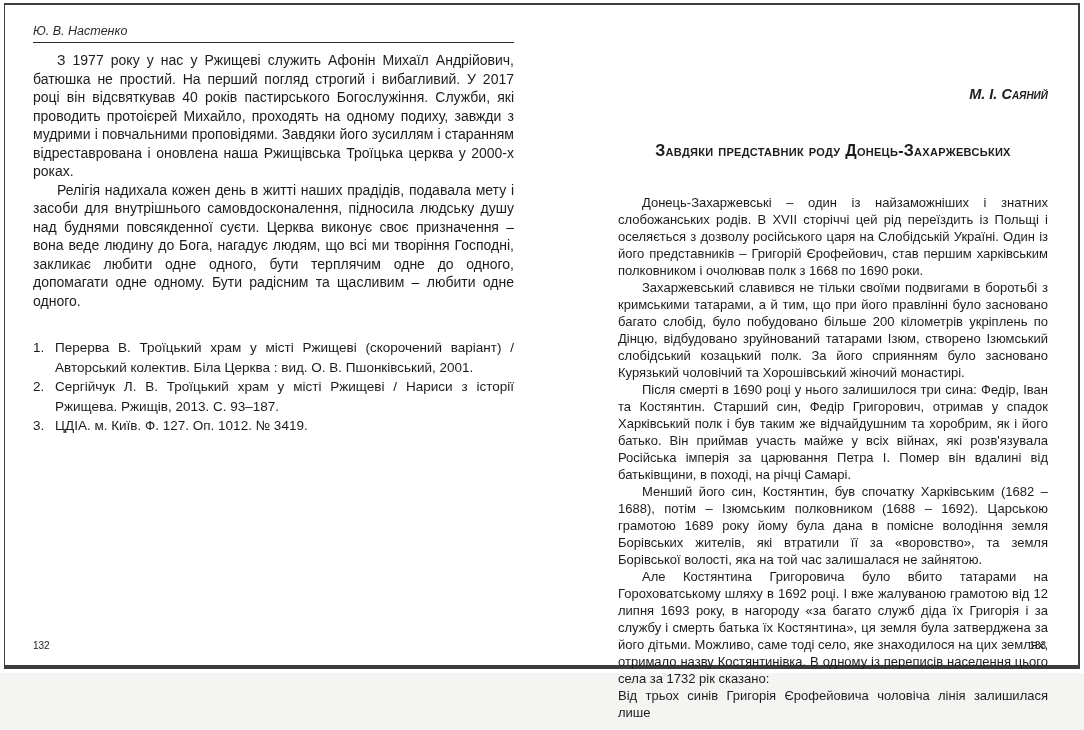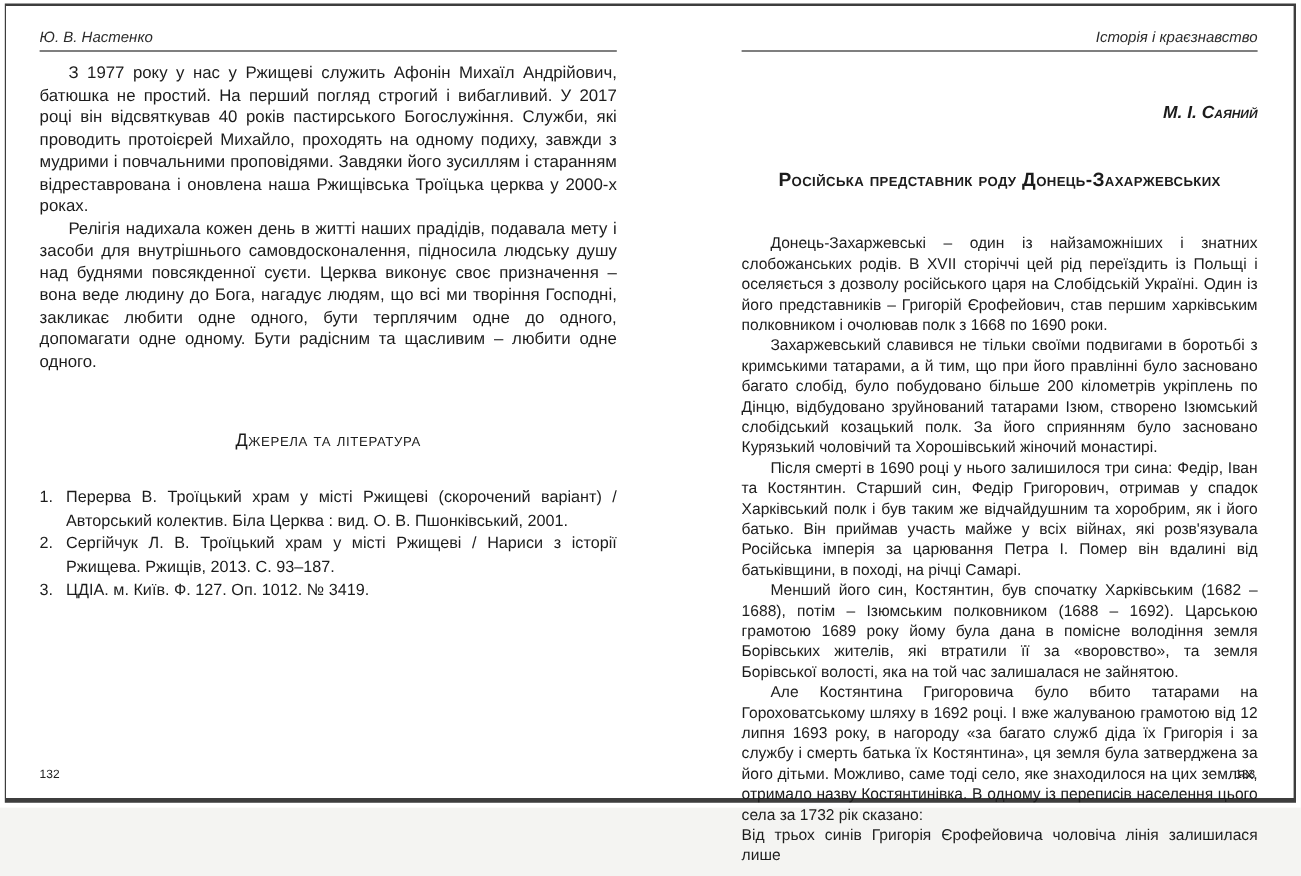--- a/index.html
+++ b/index.html
@@ -145,42 +145,40 @@
 
 <div class="spread">
   <div class="frame"></div>
 
   <div class="page-left">
     <div class="running-head">Ю. В. Настенко</div>
     <div class="body">
       <p>З 1977 року у нас у Ржищеві служить Афонін Михаїл Андрійович, батюшка не простий. На перший погляд строгий і вибагливий. У 2017 році він відсвяткував 40 років пастирського Богослужіння. Служби, які проводить протоієрей Михайло, проходять на одному подиху, завжди з мудрими і повчальними проповідями. Завдяки його зусиллям і старанням відреставрована і оновлена наша Ржищівська Троїцька церква у 2000-х роках.</p>
       <p>Релігія надихала кожен день в житті наших прадідів, подавала мету і засоби для внутрішнього самовдосконалення, підносила людську душу над буднями повсякденної суєти. Церква виконує своє призначення – вона веде людину до Бога, нагадує людям, що всі ми творіння Господні, закликає любити одне одного, бути терплячим одне до одного, допомагати одне одному. Бути радісним та щасливим – любити одне одного.</p>
     </div>
-    <div class="section-heading">Джерела та література</div>
     <div class="refs">
       <div class="ref-item">
         <span class="ref-num">1.</span>
         <span class="ref-text">Перерва В. Троїцький храм у місті Ржищеві (скорочений варіант) / Авторський колектив. Біла Церква : вид. О. В. Пшонківський, 2001.</span>
       </div>
       <div class="ref-item">
         <span class="ref-num">2.</span>
         <span class="ref-text">Сергійчук Л. В. Троїцький храм у місті Ржищеві / Нариси з історії Ржищева. Ржищів, 2013. С. 93–187.</span>
       </div>
       <div class="ref-item">
         <span class="ref-num">3.</span>
         <span class="ref-text">ЦДІА. м. Київ. Ф. 127. Оп. 1012. № 3419.</span>
       </div>
     </div>
   </div>
   <div class="page-num pn-left">132</div>
 
   <div class="page-right">
-    <div class="running-head">Історія і краєзнавство</div>
     <div class="article-author">М. І. Саяний</div>
-    <div class="article-title">Російська представник роду Донець-Захаржевських</div>
+    <div class="article-title">Завдяки представник роду Донець-Захаржевських</div>
     <div class="body">
       <p>Донець-Захаржевські – один із найзаможніших і знатних слобожанських родів. В XVII сторіччі цей рід переїздить із Польщі і оселяється з дозволу російського царя на Слобідській Україні. Один із його представників – Григорій Єрофейович, став першим харківським полковником і очолював полк з 1668 по 1690 роки.</p>
       <p>Захаржевський славився не тільки своїми подвигами в боротьбі з кримськими татарами, а й тим, що при його правлінні було засновано багато слобід, було побудовано більше 200 кілометрів укріплень по Дінцю, відбудовано зруйнований татарами Ізюм, створено Ізюмський слобідський козацький полк. За його сприянням було засновано Курязький чоловічий та Хорошівський жіночий монастирі.</p>
       <p>Після смерті в 1690 році у нього залишилося три сина: Федір, Іван та Костянтин. Старший син, Федір Григорович, отримав у спадок Харківський полк і був таким же відчайдушним та хоробрим, як і його батько. Він приймав участь майже у всіх війнах, які розв'язувала Російська імперія за царювання Петра І. Помер він вдалині від батьківщини, в поході, на річці Самарі.</p>
       <p>Менший його син, Костянтин, був спочатку Харківським (1682 – 1688), потім – Ізюмським полковником (1688 – 1692). Царською грамотою 1689 року йому була дана в помісне володіння земля Борівських жителів, які втратили її за «воровство», та земля Борівської волості, яка на той час залишалася не зайнятою.</p>
       <p>Але Костянтина Григоровича було вбито татарами на Гороховатському шляху в 1692 році. І вже жалуваною грамотою від 12 липня 1693 року, в нагороду «за багато служб діда їх Григорія і за службу і смерть батька їх Костянтина», ця земля була затверджена за його дітьми. Можливо, саме тоді село, яке знаходилося на цих землях, отримало назву Костянтинівка. В одному із переписів населення цього села за 1732 рік сказано:</p>
       <p class="closing">Від трьох синів Григорія Єрофейовича чоловіча лінія залишилася лише</p>
     </div>
   </div>
   <div class="page-num pn-right">133</div>

